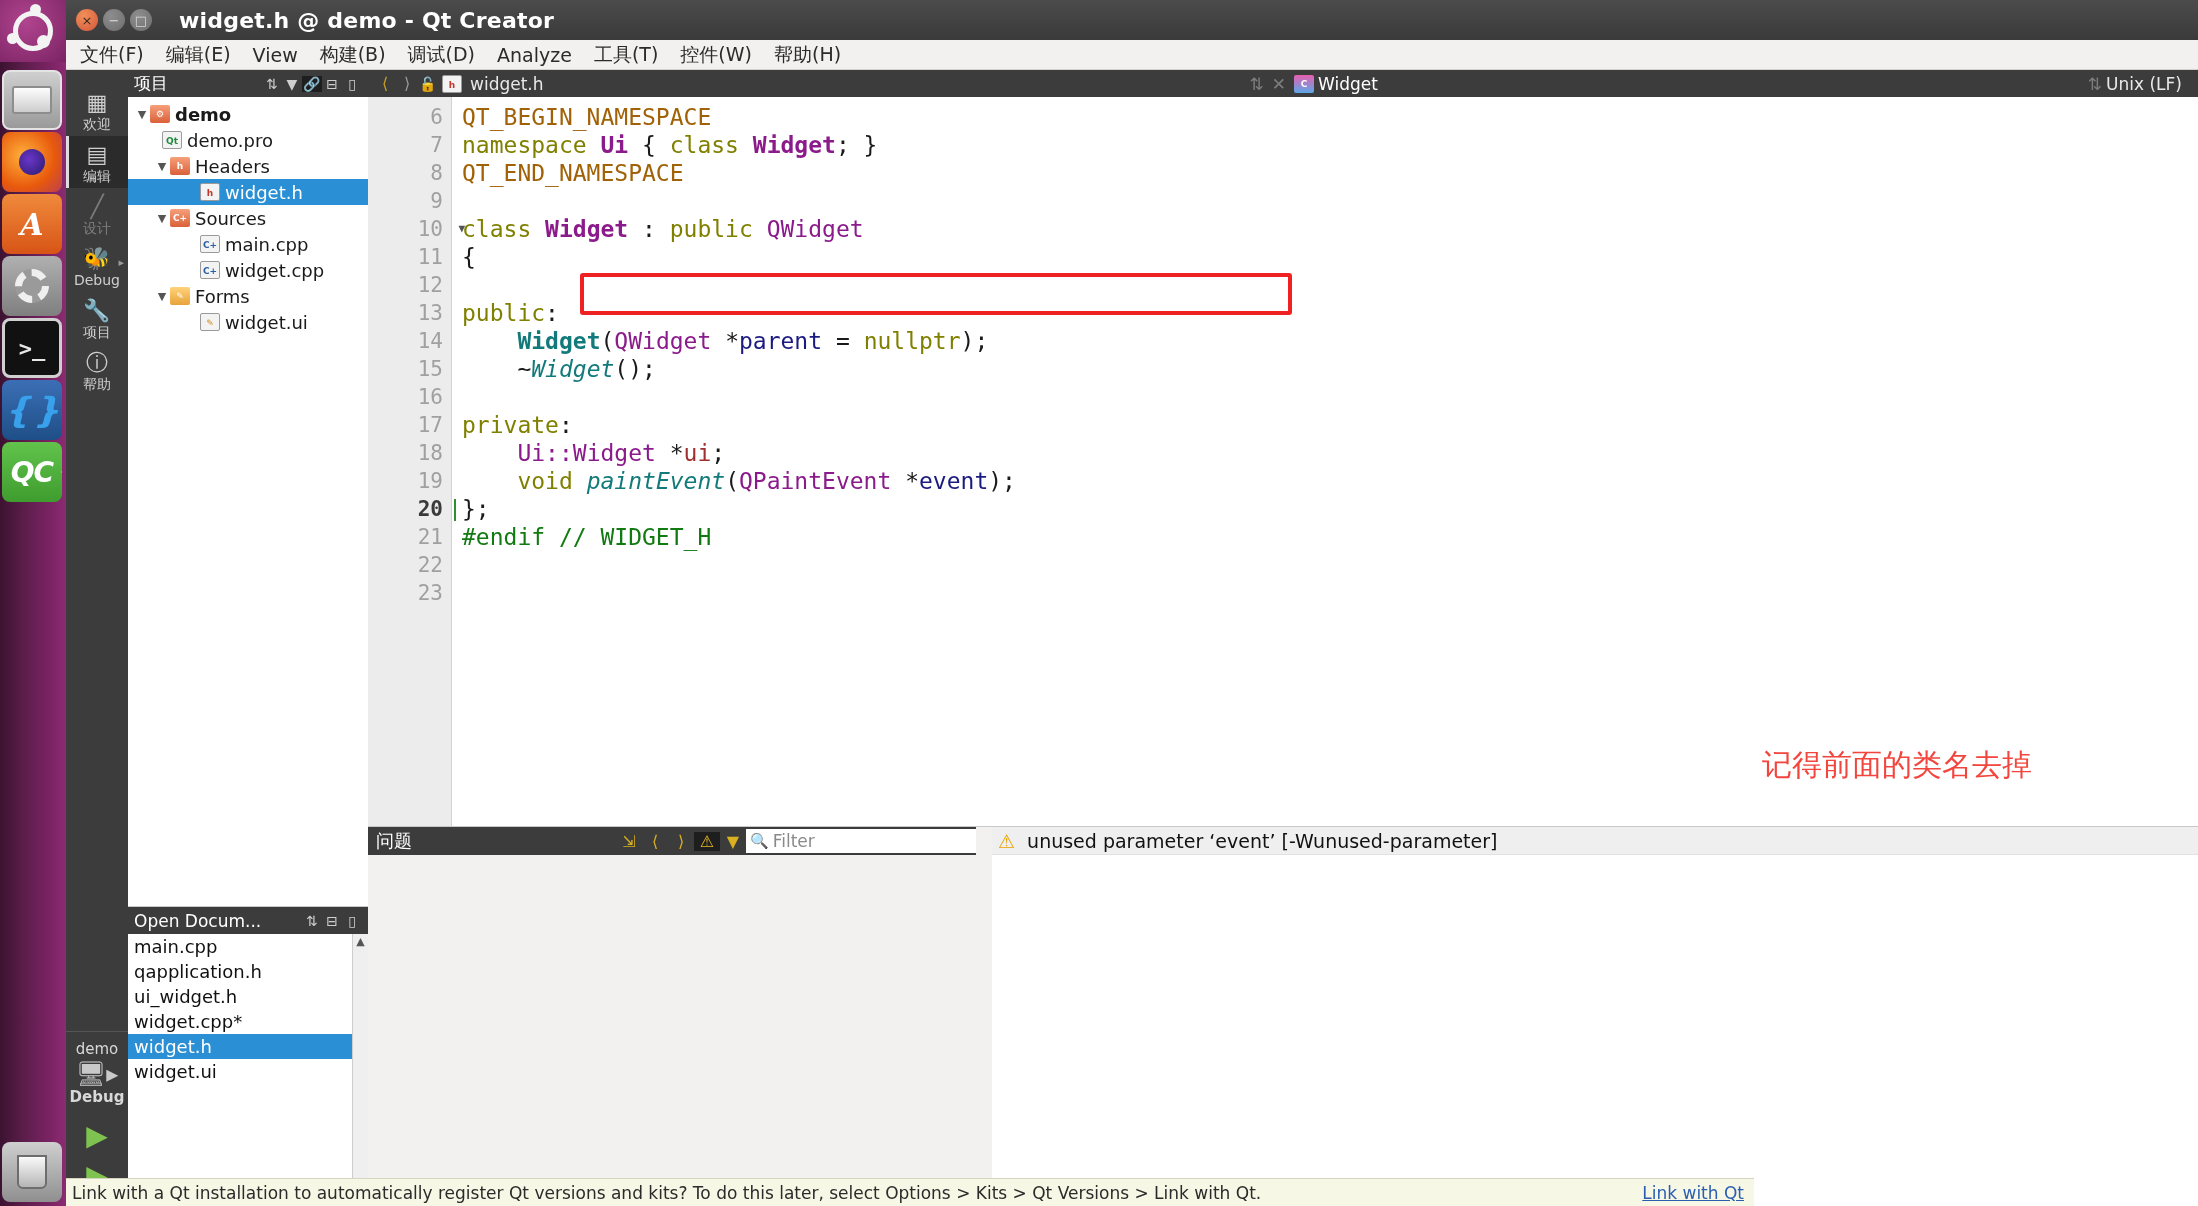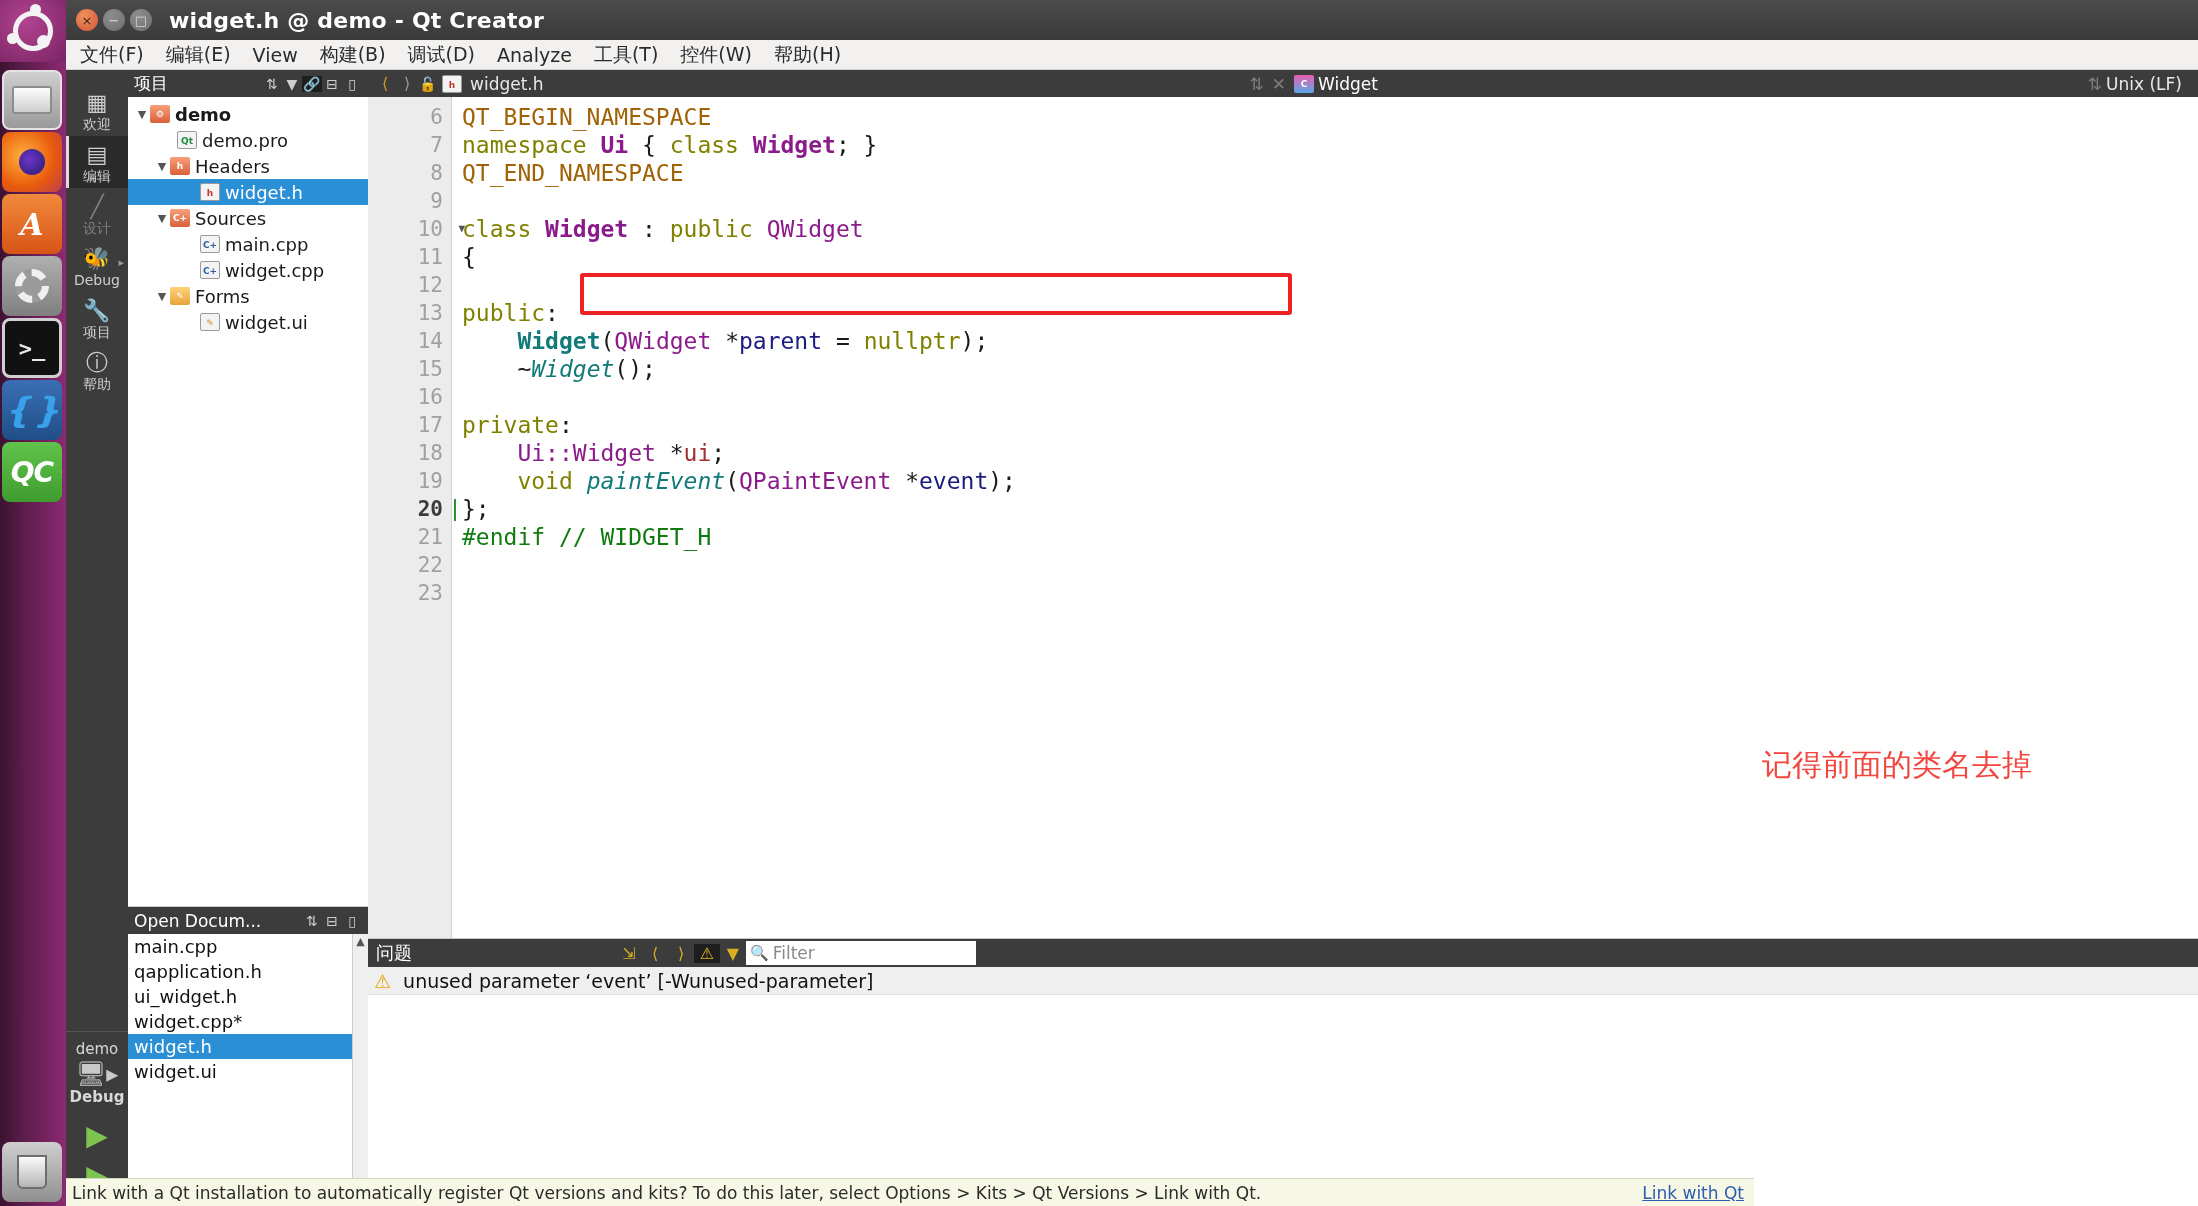--- a/index.html
+++ b/index.html
@@ -49,21 +49,21 @@
 
   
   #win { position:absolute; left:66px; top:0; width:2132px; height:1206px; background:#f2f1f0; }
   #titlebar { height:40px; background:linear-gradient(#4b4b4b,#3a3a3a);
     display:flex; align-items:center; padding:0 10px; position:relative; }
   .wbtn { width:22px;height:22px;border-radius:50%; margin-right:5px; position:relative;
     display:flex;align-items:center;justify-content:center; font-size:13px; color:#3a2a20;}
   .wclose{background:radial-gradient(circle at 35% 30%,#f08f5a,#d4573a);}
   .wmin{background:radial-gradient(circle at 35% 30%,#8d8d8d,#6e6e6e); color:#d8d8d8;}
   .wmax{background:radial-gradient(circle at 35% 30%,#8d8d8d,#6e6e6e); color:#d8d8d8;}
-  #wtitle { color:#fff; font-size:22px; font-weight:bold; margin-left:12px;
+  #wtitle { color:#fff; font-size:22px; font-weight:bold; margin-left:22px;
     letter-spacing:0.2px; }
 
   
   #menubar { height:30px; background:#f2f1f0; border-bottom:1px solid #d3d0cd;
     display:flex; align-items:center; padding-left:14px; }
   .menu-item { font-size:19px; color:#2b2b2b; margin-right:22px; white-space:nowrap; }
 
   
   #bodywrap { position:absolute; left:0; top:70px; width:2132px; height:1136px; display:flex; }
 
@@ -155,21 +155,21 @@
   .k-pre  { color:#117a11; }
   .k-pl   { color:#1a1a1a; }
   .k-field{ color:#a03030; }
 
   #redbox { position:absolute; border:4px solid #ee2222; border-radius:3px;
     left:128px; top:176px; width:712px; height:42px; pointer-events:none; }
   #annot { position:absolute; left:1310px; top:648px; color:#f2453d; font-size:30px;
     white-space:nowrap; }
 
   
-  #issues { height:268px; display:flex; flex-direction:column; border-top:1px solid #c8c8c8;}
+  #issues { height:380px; display:flex; border-top:1px solid #c8c8c8;gap:16px;}
   #isbar { height:28px; background:#3c3c3c; display:flex; align-items:center;
     color:#fff; font-size:18px; padding-left:8px; }
   #isbar .ttl { width:240px; }
   #isbar .ib { width:26px; text-align:center; font-size:16px; color:#d8b020; }
   #isbar .ib.warn { background:#1e1e1e; color:#e8b820; }
   #isfilter { width:230px; height:24px; background:#fff; color:#8a8a8a; font-size:17px;
     display:flex; align-items:center; padding-left:4px; }
   #isfilter .mag { color:#8a8a8a; margin-right:4px; font-size:15px; }
   #islist { flex:1; background:#fff; }
   .isrow { height:28px; line-height:28px; background:#efefef; font-size:19px; color:#111;
@@ -288,21 +288,21 @@
         <span class="dbtn">⊟</span>
         <span class="dbtn">▯</span>
       </div>
 
       <div id="projtree">
         <div class="trow" style="padding-left:6px">
           <span class="arw">▼</span>
           <span class="ficon i-proj">⚙</span>
           <span class="bld">demo</span>
         </div>
-        <div class="trow" style="padding-left:33px">
+        <div class="trow" style="padding-left:18px">
           <span class="arw empty"></span>
           <span class="ficon i-pro">Qt</span>
           <span>demo.pro</span>
         </div>
         <div class="trow" style="padding-left:26px">
           <span class="arw">▼</span>
           <span class="ficon i-hdr">h</span>
           <span>Headers</span>
         </div>
         <div class="trow sel" style="padding-left:56px">

